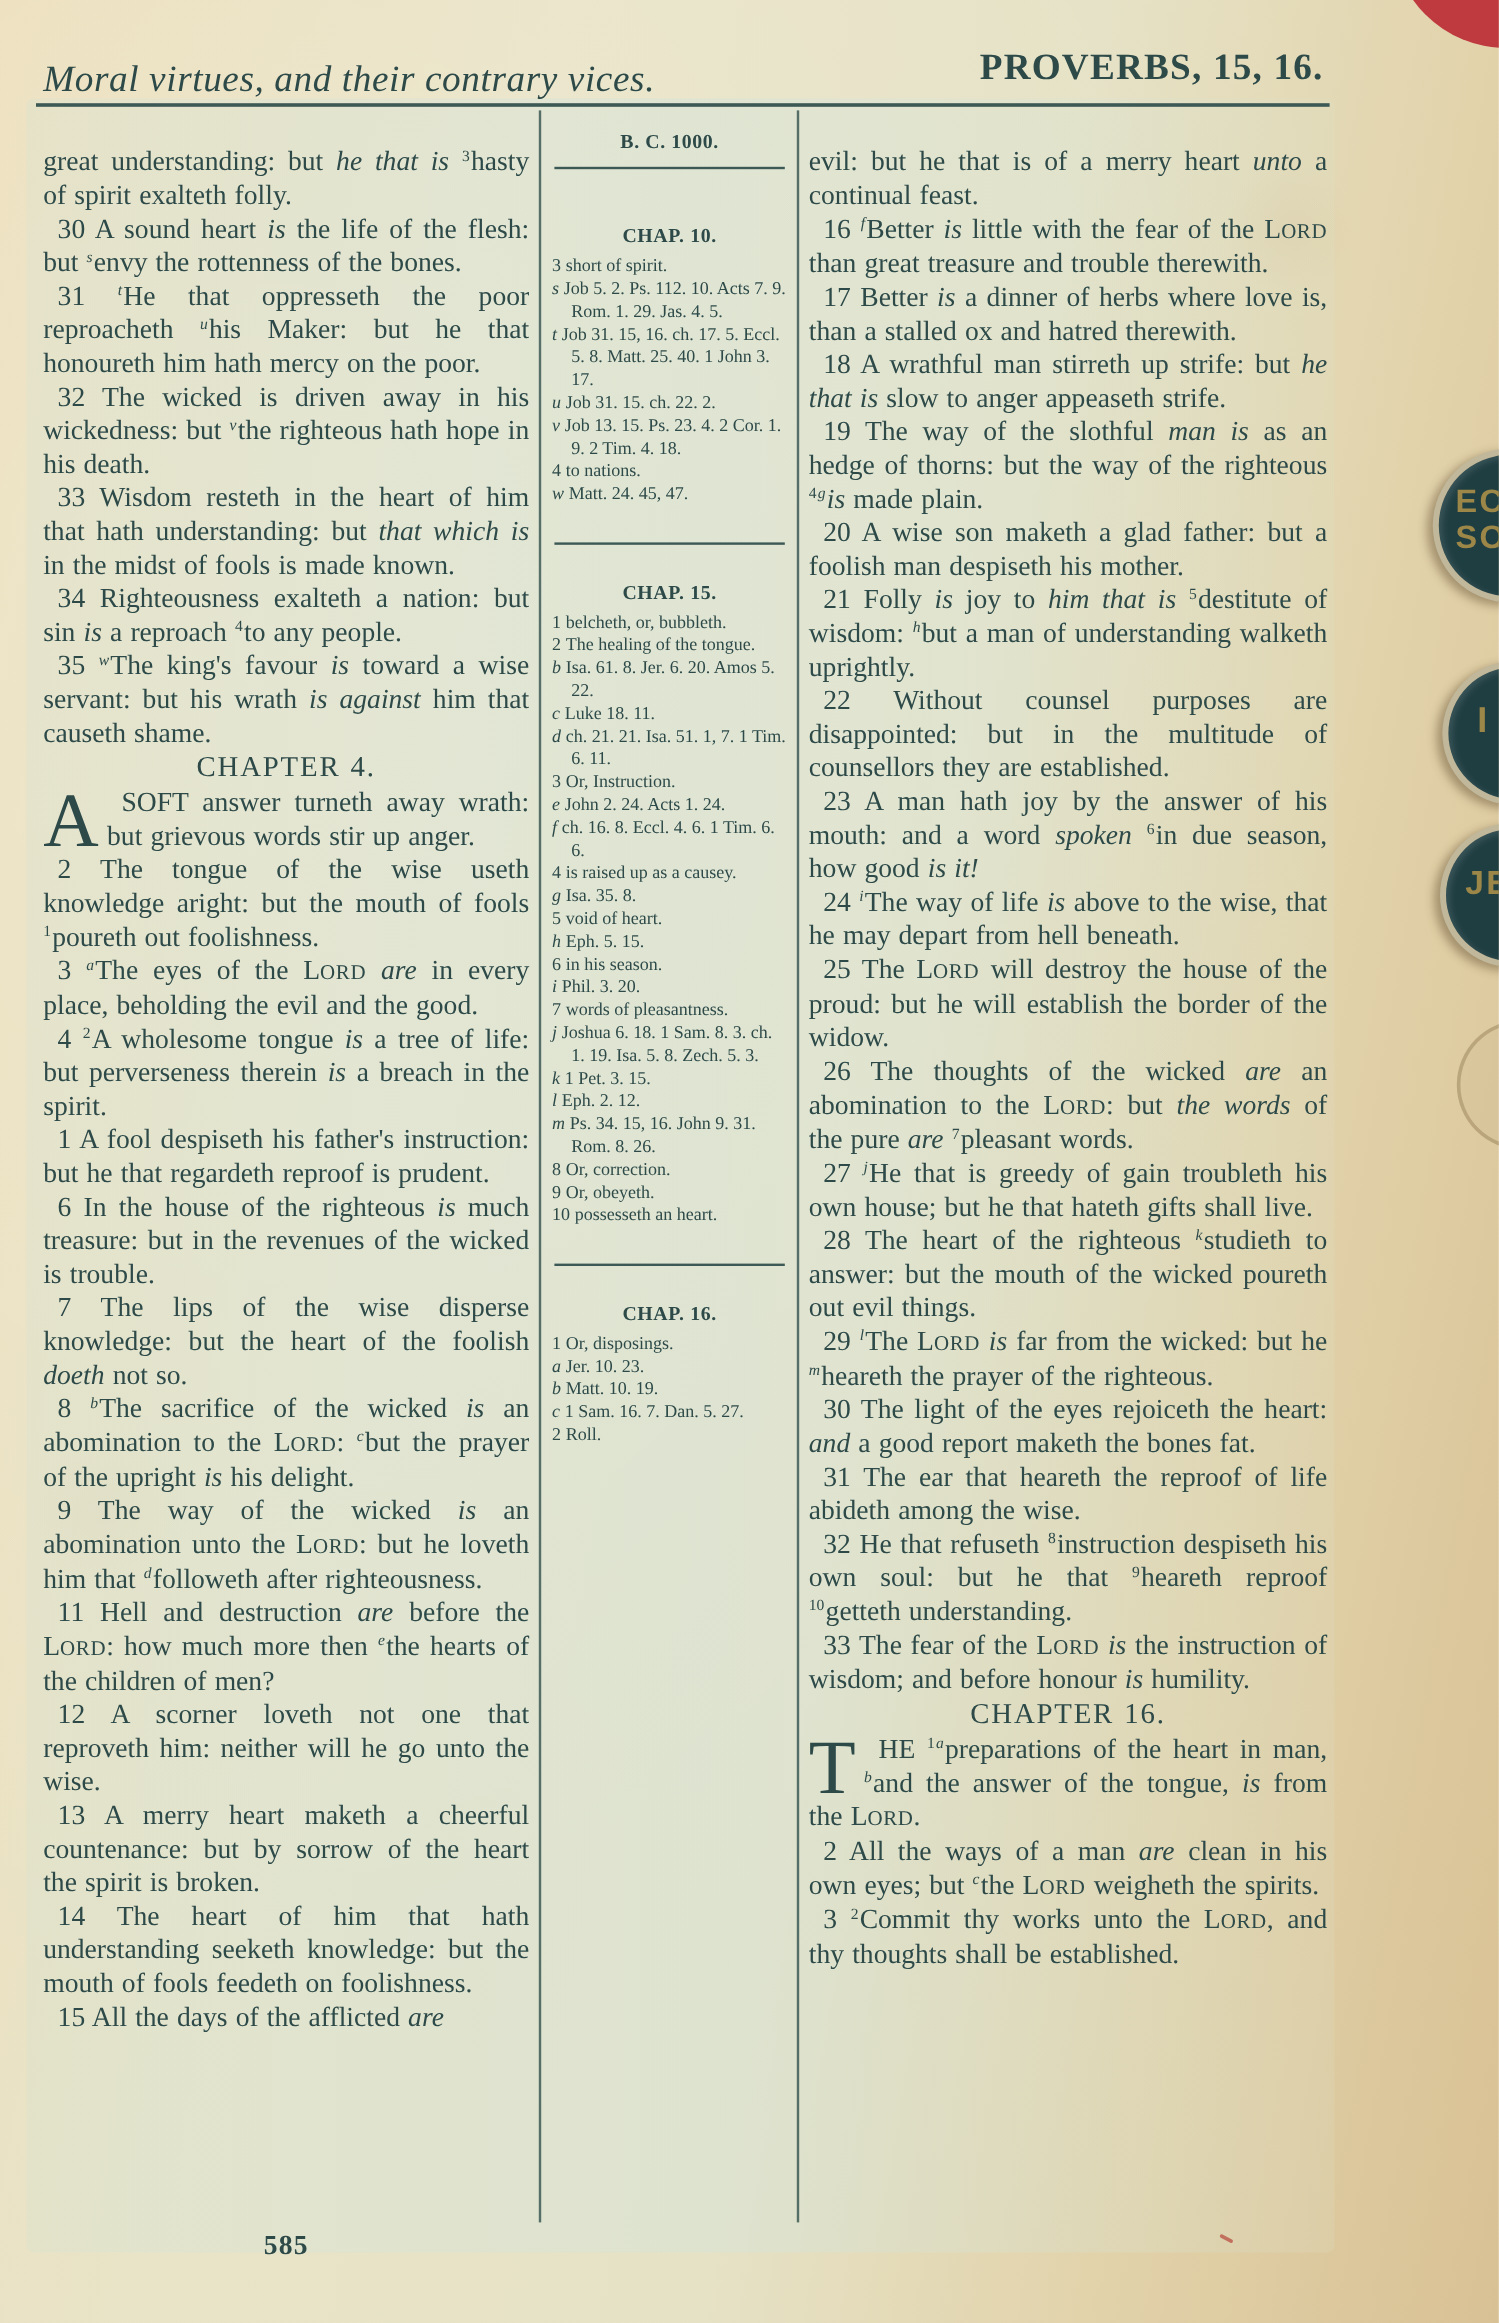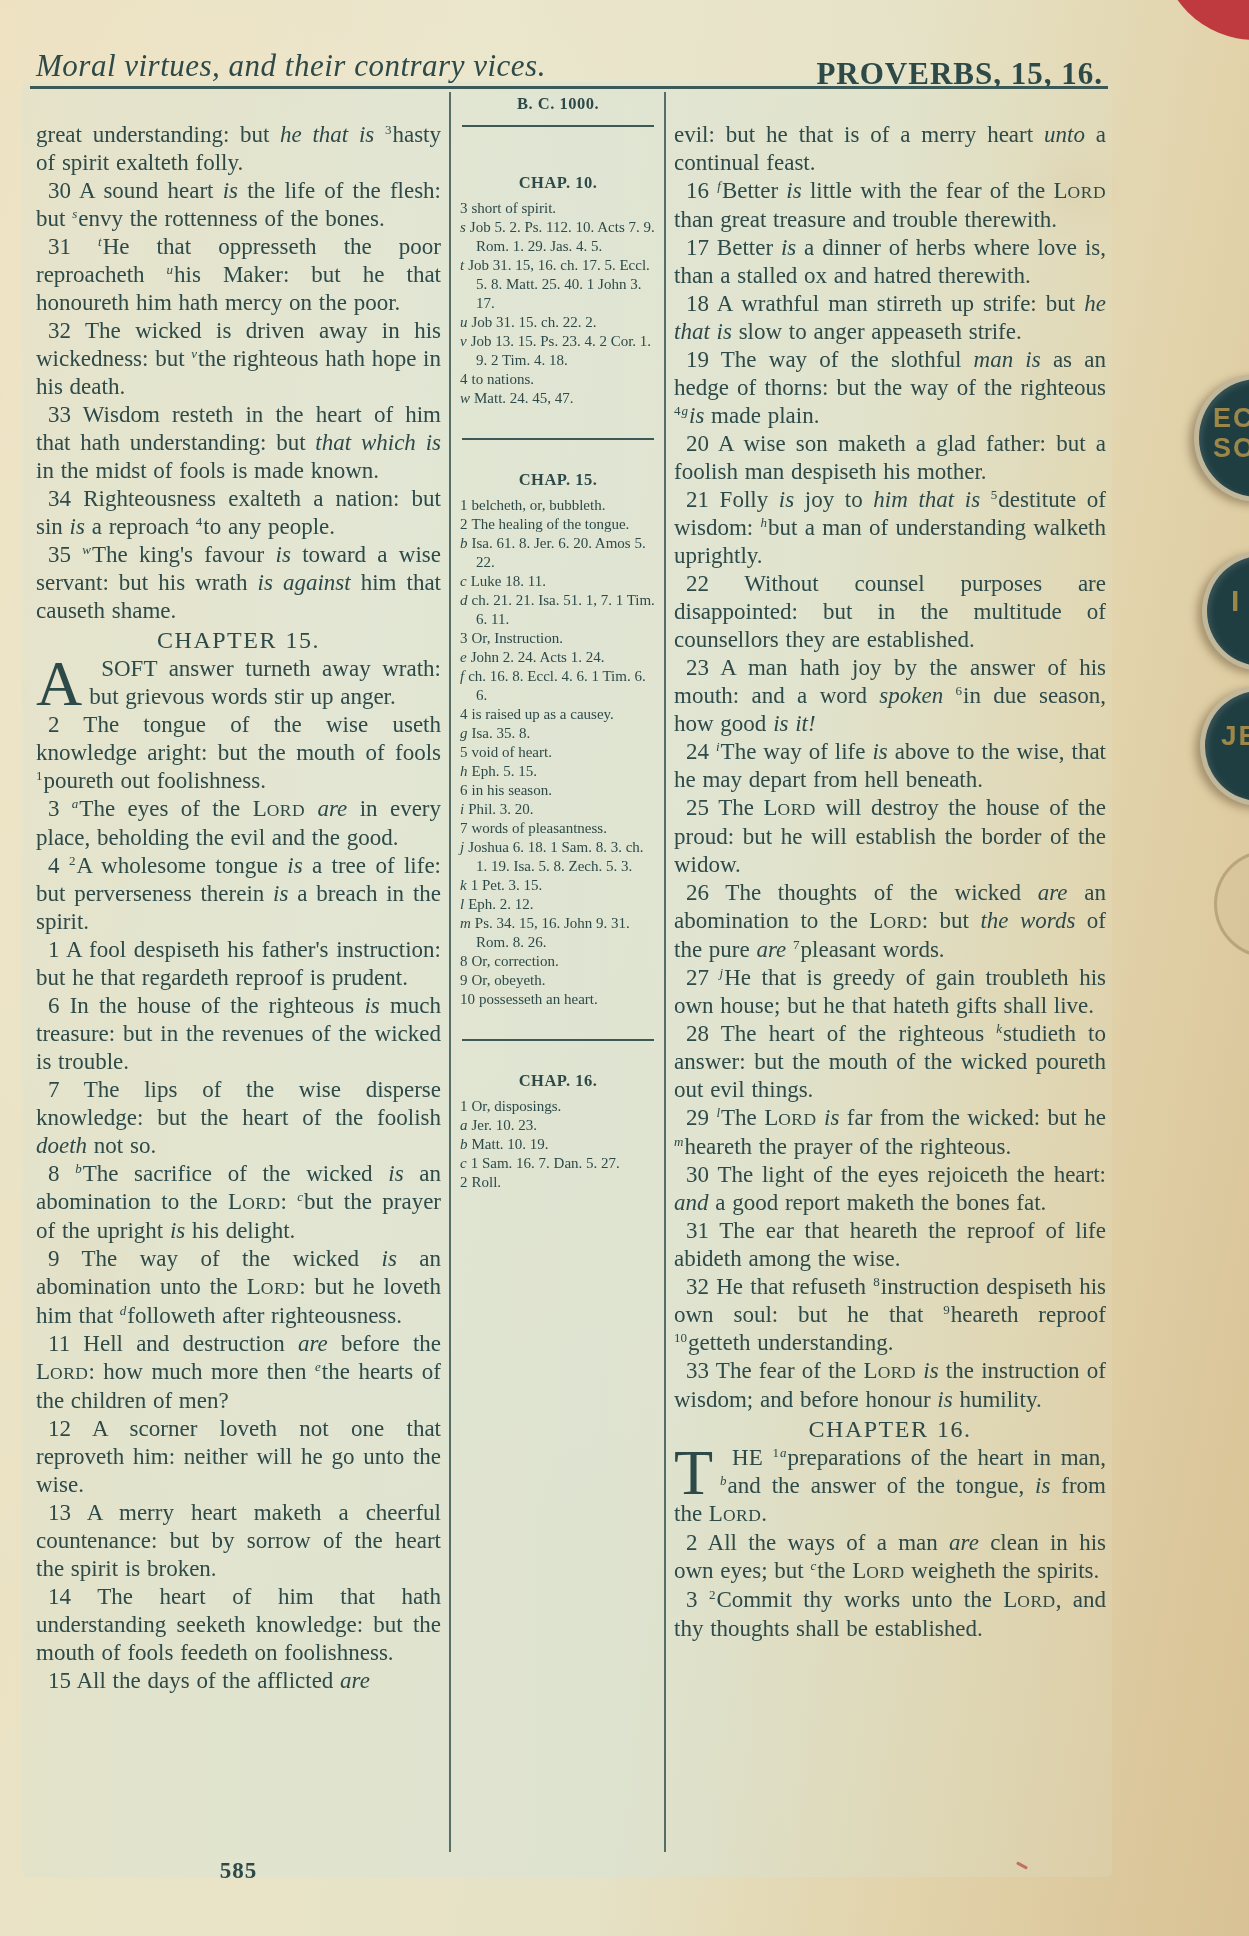--- a/index.html
+++ b/index.html
@@ -10,35 +10,35 @@
     background:
       radial-gradient(circle at 1075px 190px, rgba(190,140,90,.10), transparent 55px),
       radial-gradient(circle at 90px 1260px, rgba(190,150,100,.08), transparent 70px),
       radial-gradient(ellipse at 18% 28%, rgba(255,255,255,.16), transparent 60%),
       linear-gradient(100deg,#ecdfbc 0%,#e9e4c8 30%,#e6e2c6 58%,#e2d3ab 78%,#dcc79c 92%,#d8c295 100%);
   }
   .tint{position:absolute;left:22px;top:82px;width:1090px;height:1795px;
     background:linear-gradient(90deg, rgba(213,226,211,.33), rgba(210,228,221,.42) 52%, rgba(219,224,199,.22));
     border-radius:6px;}
   .hdr-left{position:absolute;left:36px;top:48px;font-style:italic;font-size:31px;letter-spacing:.5px;}
-  .hdr-right{position:absolute;right:146px;top:56px;font-weight:700;font-size:31px;letter-spacing:1px;}
+  .hdr-right{position:absolute;right:146px;top:38px;font-weight:700;font-size:31px;letter-spacing:1px;}
   .hdr-rule{position:absolute;left:30px;top:86px;width:1078px;height:3px;background:var(--rule,#3d5955);}
   .vdiv{position:absolute;top:92px;height:1760px;width:2px;background:var(--rule,#3d5955);opacity:.85;}
   .vdiv.d1{left:449px;} .vdiv.d2{left:664px;}
   .col{position:absolute;top:94px;font-size:23px;line-height:28px;text-align:justify;word-spacing:1px;}
   .col-left{left:36px;width:405px;}
   .col-right{left:674px;width:432px;}
   .verse{margin:0;text-indent:12px;}
   .verse.cont{text-indent:0;margin-top:27px;}
   sup.r,sup.n{font-size:13px;line-height:0;position:relative;vertical-align:super;top:1px;margin-right:1px;}
   sup.r{font-style:italic;}
   .sc{font-size:.76em;letter-spacing:.5px;}
   .chap-head{text-align:center;font-size:24px;letter-spacing:1.5px;margin:1px 0;text-indent:0;}
   .dropcap{float:left;font-size:64px;line-height:52px;padding:3px 7px 0 0;text-indent:0;}
-  .col-mid{position:absolute;left:460px;top:94px;width:196px;font-size:15px;line-height:19px;}
+  .col-mid{position:absolute;left:460px;top:108px;width:196px;font-size:15px;line-height:19px;}
   .bc{font-weight:700;text-align:center;font-size:16.5px;letter-spacing:.5px;}
   .mid-rule{height:2px;background:var(--rule,#3d5955);margin:12px 2px 0 2px;}
   .mid-rule.gap{margin-top:30px;margin-bottom:30px;}
   .mid-head{font-weight:700;text-align:center;font-size:16.5px;letter-spacing:.5px;margin:20px 0 7px;}
   .mid-head.first{margin-top:46px;}
   .ref{margin:0;padding-left:16px;text-indent:-16px;}
   .mk{margin-right:4px;}
   .mk.let{font-style:italic;}
   .pageno{position:absolute;left:36px;width:405px;top:1858px;text-align:center;font-size:23px;font-weight:700;letter-spacing:1px;}
   .tab{position:absolute;border-radius:50%;background:var(--tab-bg,#1f3e42);
@@ -72,21 +72,21 @@
 <div class="vdiv d2"></div>
 
 <div class="col col-left" id="col-left">
     <p class="verse cont">great understanding: but <i>he that is</i> <sup class="n">3</sup>hasty of spirit exalteth folly.</p>
     <p class="verse">30 A sound heart <i>is</i> the life of the flesh: but <sup class="r">s</sup>envy the rottenness of the bones.</p>
     <p class="verse">31 <sup class="r">t</sup>He that oppresseth the poor reproacheth <sup class="r">u</sup>his Maker: but he that honoureth him hath mercy on the poor.</p>
     <p class="verse">32 The wicked is driven away in his wickedness: but <sup class="r">v</sup>the righteous hath hope in his death.</p>
     <p class="verse">33 Wisdom resteth in the heart of him that hath understanding: but <i>that which is</i> in the midst of fools is made known.</p>
     <p class="verse">34 Righteousness exalteth a nation: but sin <i>is</i> a reproach <sup class="n">4</sup>to any people.</p>
     <p class="verse">35 <sup class="r">w</sup>The king's favour <i>is</i> toward a wise servant: but his wrath <i>is against</i> him that causeth shame.</p>
-    <div class="chap-head">CHAPTER 15.</div>
+    <div class="chap-head">CHAPTER 4.</div>
     <p class="verse"><span class="dropcap">A</span>SOFT answer turneth away wrath: but grievous words stir up anger.</p>
     <p class="verse">2 The tongue of the wise useth knowledge aright: but the mouth of fools <sup class="n">1</sup>poureth out foolishness.</p>
     <p class="verse">3 <sup class="r">a</sup>The eyes of the <span>L<span class="sc">ORD</span></span> <i>are</i> in every place, beholding the evil and the good.</p>
     <p class="verse">4 <sup class="n">2</sup>A wholesome tongue <i>is</i> a tree of life: but perverseness therein <i>is</i> a breach in the spirit.</p>
     <p class="verse">1 A fool despiseth his father's instruction: but he that regardeth reproof is prudent.</p>
     <p class="verse">6 In the house of the righteous <i>is</i> much treasure: but in the revenues of the wicked is trouble.</p>
     <p class="verse">7 The lips of the wise disperse knowledge: but the heart of the foolish <i>doeth</i> not so.</p>
     <p class="verse">8 <sup class="r">b</sup>The sacrifice of the wicked <i>is</i> an abomination to the <span>L<span class="sc">ORD</span></span>: <sup class="r">c</sup>but the prayer of the upright <i>is</i> his delight.</p>
     <p class="verse">9 The way of the wicked <i>is</i> an abomination unto the <span>L<span class="sc">ORD</span></span>: but he loveth him that <sup class="r">d</sup>followeth after righteousness.</p>
     <p class="verse">11 Hell and destruction <i>are</i> before the <span>L<span class="sc">ORD</span></span>: how much more then <sup class="r">e</sup>the hearts of the children of men?</p>

